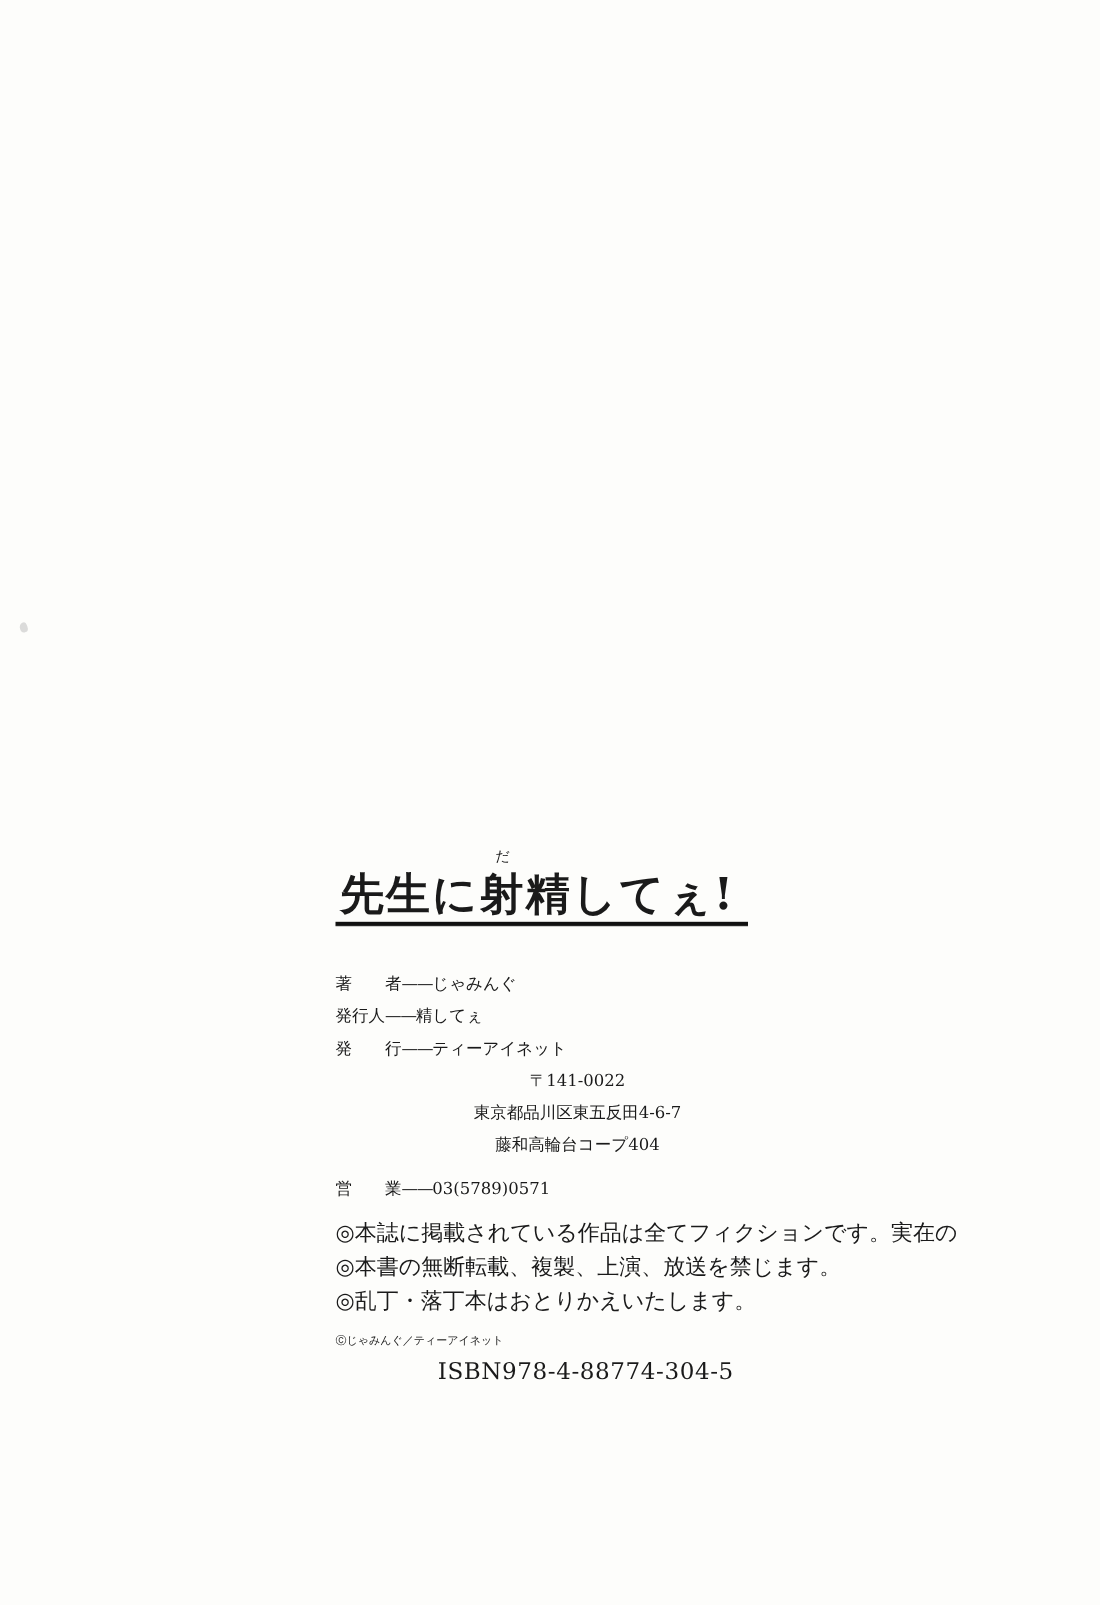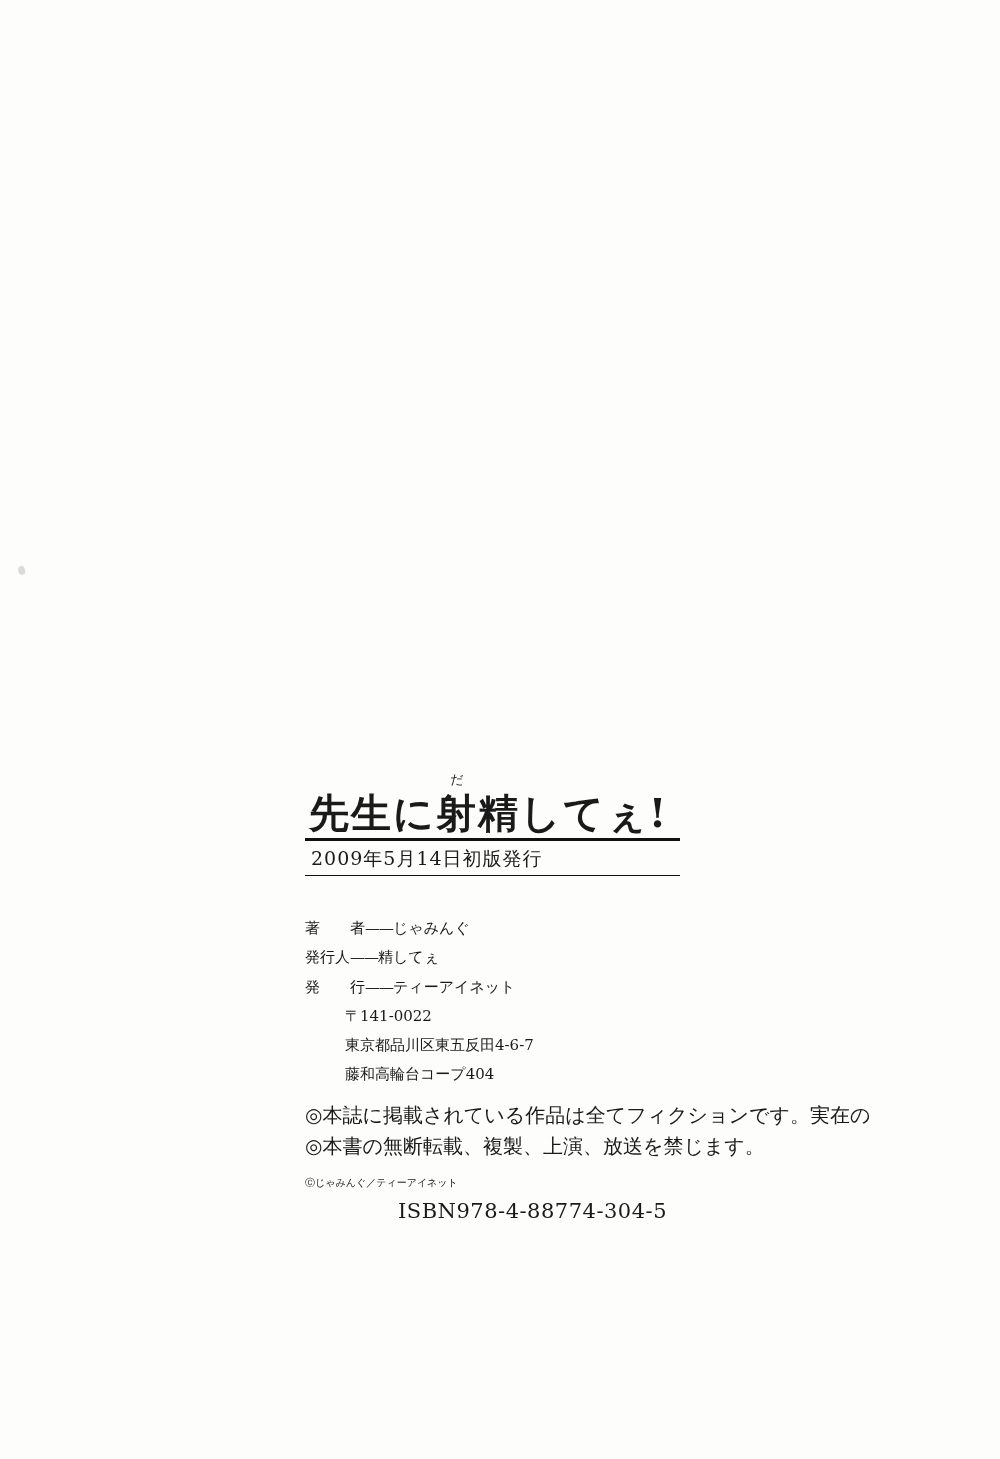--- a/index.html
+++ b/index.html
@@ -94,21 +94,21 @@
     white-space: nowrap;
     display: block;
   }
   .lbl {
     display: inline-block;
   }
   .dash {
     letter-spacing: -1px;
   }
   .addr-row {
-    text-align: left;
+    text-align: center;
     white-space: nowrap;
     padding-left: 40px;
   }
   .contact {
     margin-top: 10px;
   }
 
   .notes {
     margin-top: 10px;
     font-family: "DejaVu Serif", "Liberation Serif", serif;
@@ -143,42 +143,43 @@
 <body>
 
 <div class="page">
   <div class="speck"></div>
 
   <div class="colophon">
 
     <div class="title-block">
       <div class="title-main"><span>先生に</span><span class="ruby-wrap"><span class="ruby">だ</span><span>射</span></span><span>精してぇ!</span></div>
       <div class="rule-thick"></div>
-      <div class="date-line">2009年5月14日初版発行</div>
       <div class="rule-thin"></div>
     </div>
 
     <div class="credits">
 
       <span class="credit-row"><span class="lbl">著　　者</span><span class="dash">——</span><span>じゃみんぐ</span></span>
 
       <span class="credit-row"><span class="lbl">発行人</span><span class="dash">——</span><span>精してぇ</span></span>
 
       <span class="credit-row"><span class="lbl">発　　行</span><span class="dash">——</span><span>ティーアイネット</span></span>
 
       <span class="credit-row addr-row">〒141-0022</span>
       <span class="credit-row addr-row">東京都品川区東五反田4-6-7</span>
       <span class="credit-row addr-row">藤和高輪台コープ404</span>
 
+      <span class="credit-row contact"><span class="lbl">営　　業</span><span class="dash">——</span><span>03(5789)0571</span></span>
 
     </div>
 
     <div class="notes">
       <div class="note"><span>◎</span><span>本誌に掲載されている作品は全てフィクションです。実在の</span></div>
       <div class="note"><span>◎</span><span>本書の無断転載、複製、上演、放送を禁じます。</span></div>
+      <div class="note"><span>◎</span><span>乱丁・落丁本はおとりかえいたします。</span></div>
     </div>
 
     <div class="copyright">Ⓒじゃみんぐ／ティーアイネット</div>
 
     <div class="isbn">ISBN978-4-88774-304-5</div>
 
   </div>
 </div>
 
 </body></html>

